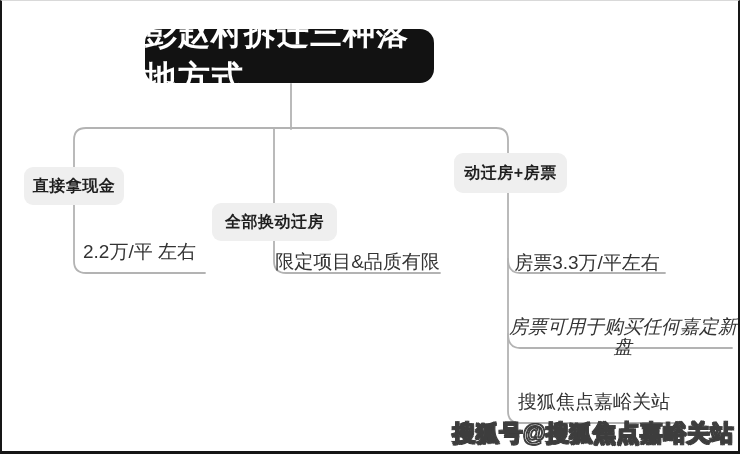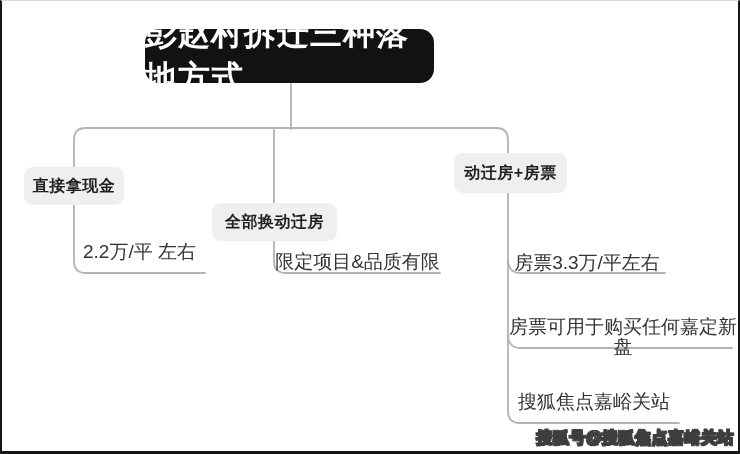--- a/index.html
+++ b/index.html
@@ -55,28 +55,28 @@
     position: absolute;
     z-index: 2;
     color: #333333;
     font-size: 19px;
     text-align: center;
     line-height: 20px;
   }
   .leaf-1  { left: 72px;  top: 241px; width: 131px; }
   .leaf-2  { left: 273px; top: 241px; width: 165px; margin-top: 10px; }
   .leaf-3a { left: 507px; top: 252px; width: 156px; }
-  .leaf-3b { left: 507px; top: 316px; width: 228px; }
+  .leaf-3b { left: 507px; top: 316px; width: 228px; font-style: italic; }
   .leaf-3c { left: 507px; top: 391px; width: 170px; }
 
   .watermark {
     position: absolute;
     right: 4px; bottom: 2px;
     z-index: 3;
-    font-size: 16px;
+    font-size: 23px;
     font-weight: bold;
     color: #ffffff;
     -webkit-text-stroke: 1.2px #3d3d3d;
     text-shadow:
       -1px -1px 0 #3d3d3d, 1px -1px 0 #3d3d3d,
       -1px  1px 0 #3d3d3d, 1px  1px 0 #3d3d3d;
     letter-spacing: 0.5px;
     margin-top: 14px;
   }
 </style>

